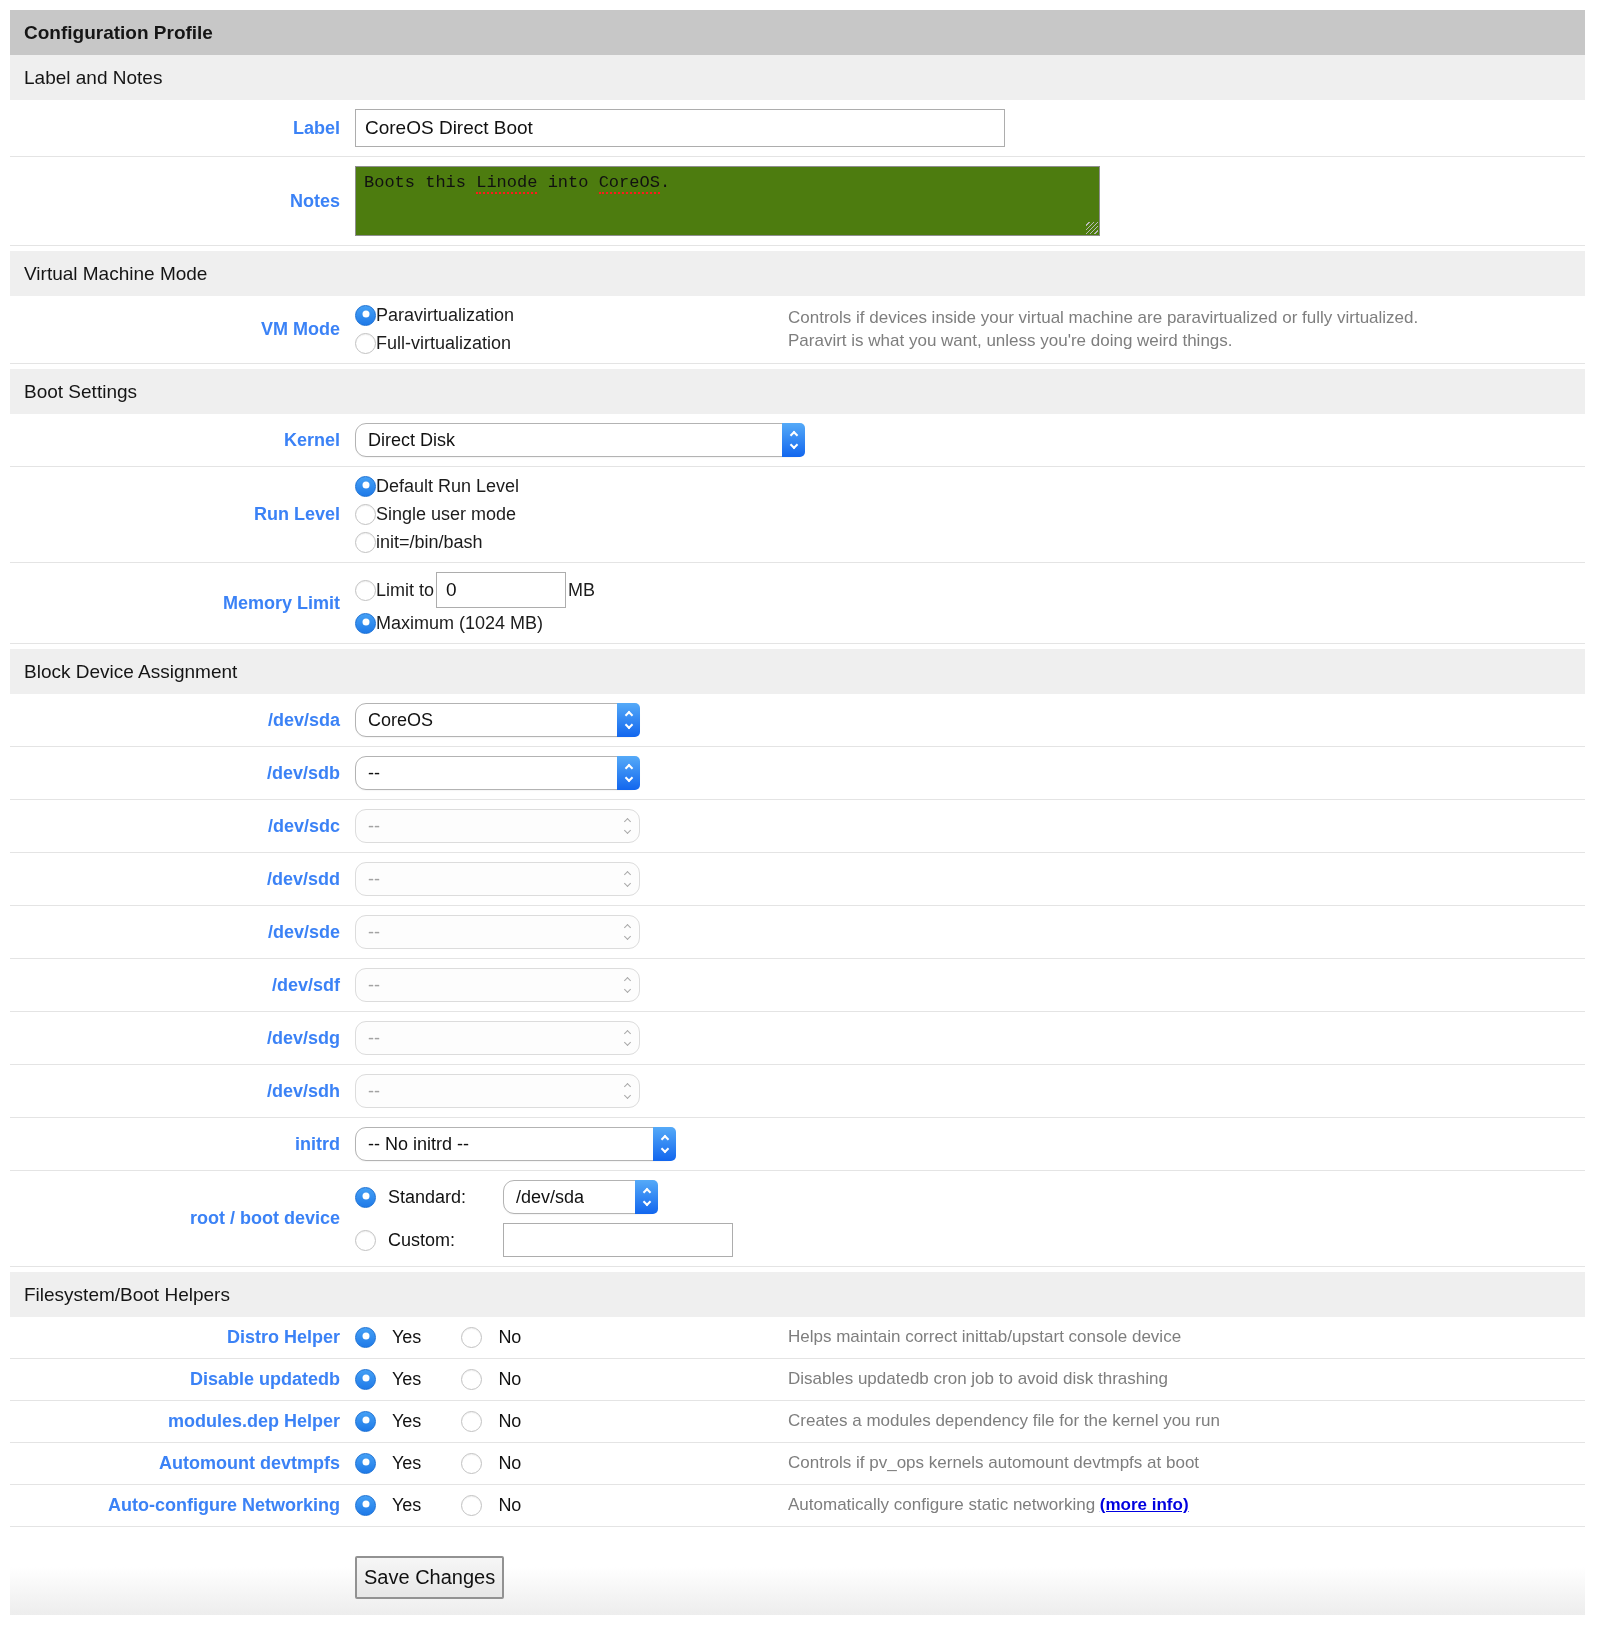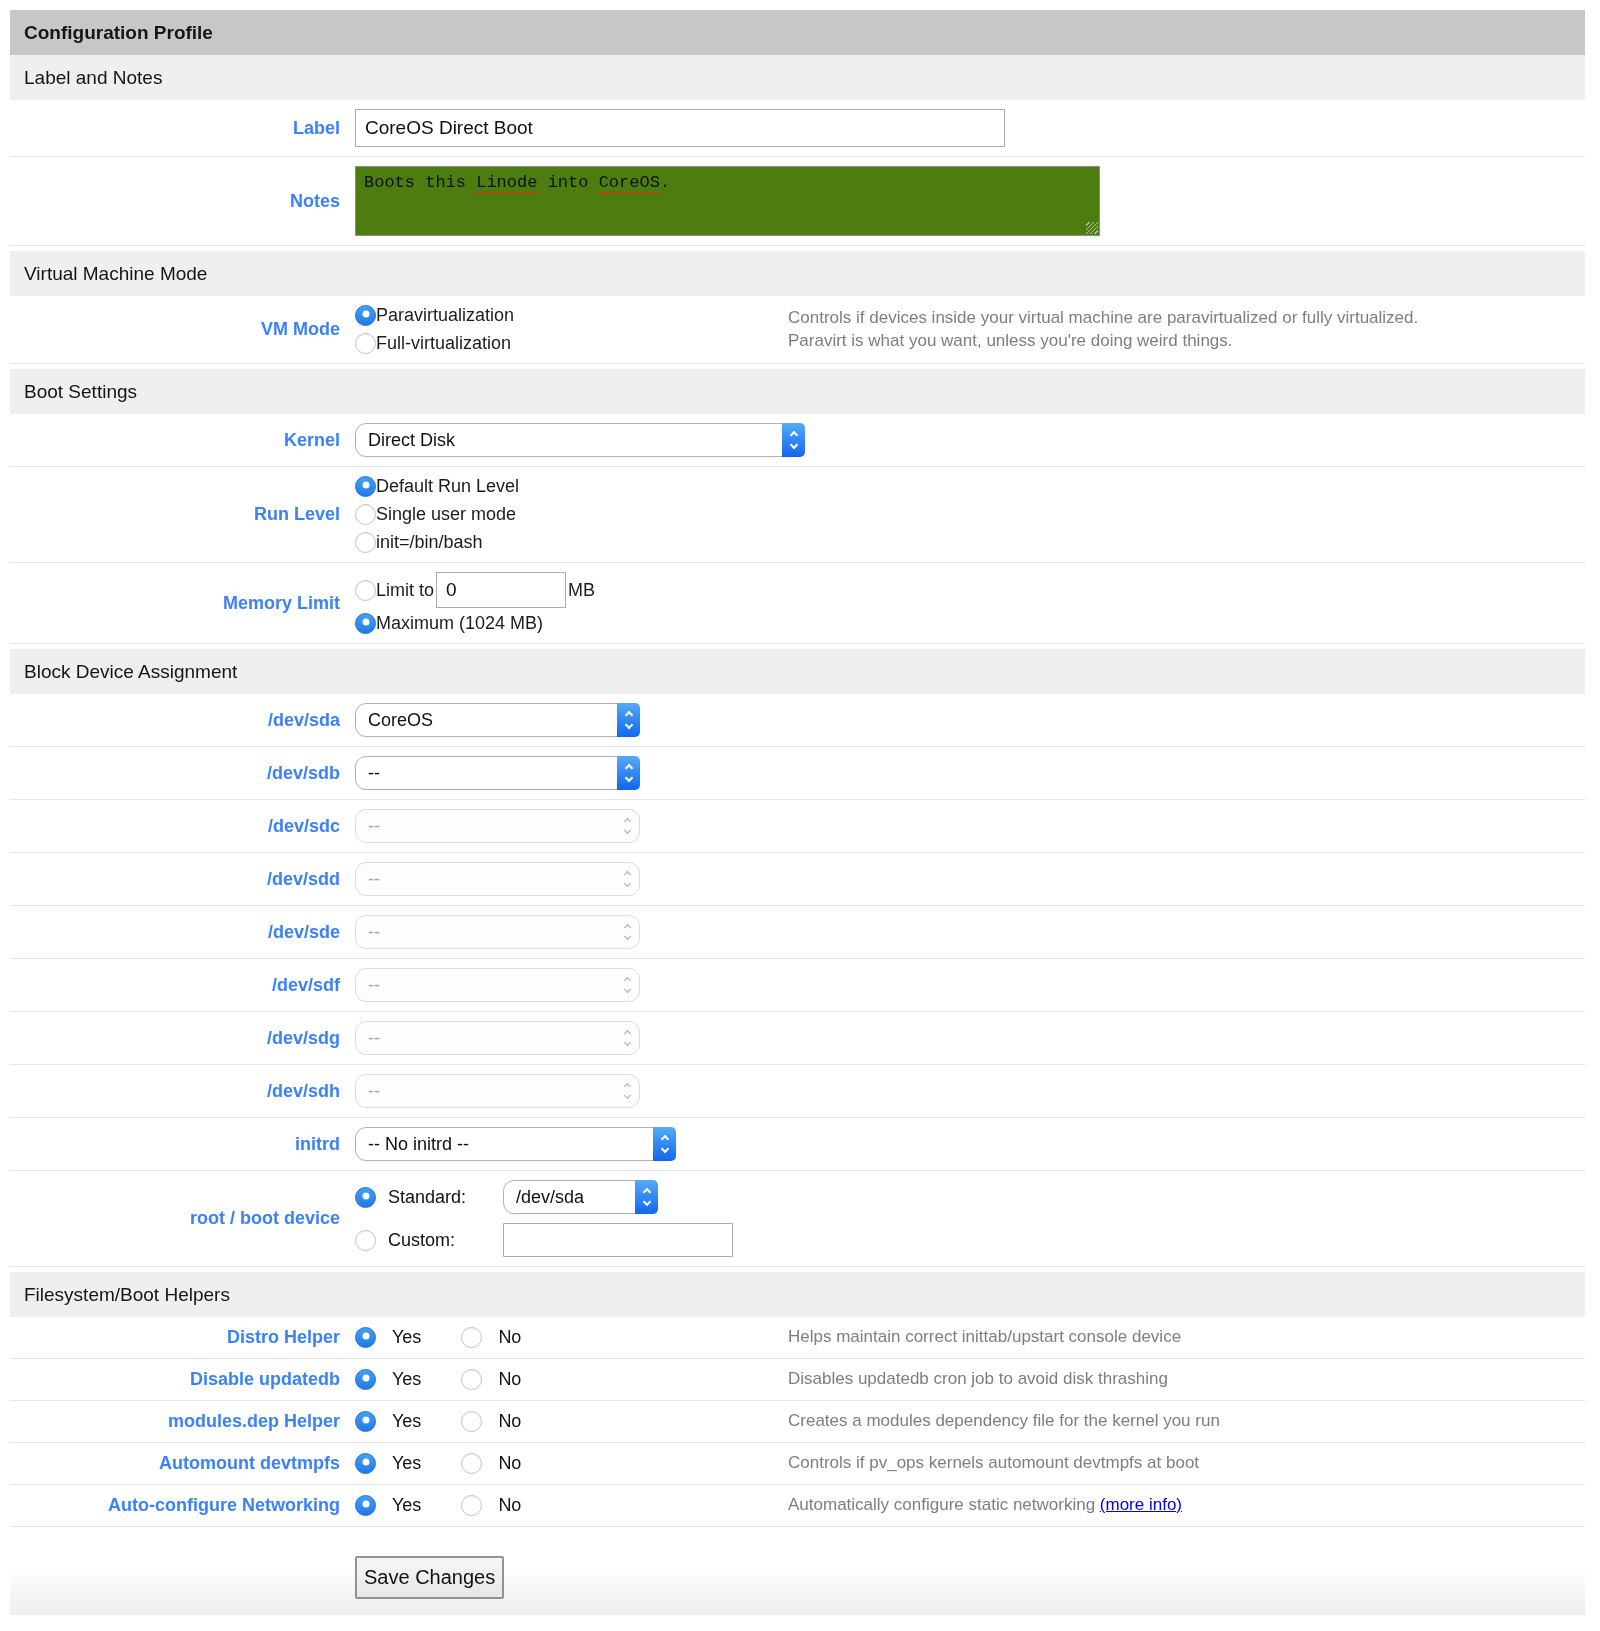--- a/index.html
+++ b/index.html
@@ -9,21 +9,21 @@
 
   .bar { height:45px; line-height:45px; background:#efefef; font-size:19px; padding-left:14px; color:#151515; }
   .bar.main { background:#c7c7c7; font-weight:bold; }
   .bar.gap { margin-top:5px; }
 
   .row { display:flex; align-items:center; border-bottom:1px solid #e4e4e4; padding:9px 0; }
   .row.top { align-items:flex-start; }
   .col-label { flex:0 0 345px; text-align:right; padding-right:15px; font-weight:bold; font-size:18px; color:#3b82f6; }
   .col-ctrl { flex:0 0 433px; }
   .col-help { flex:1; font-size:17px; color:#7e7e7e; line-height:1.35; padding-right:30px; }
-  .help-link { color:#0000e0; }
+  .help-link { color:#0000e0;font-weight:bold; }
 
   
   .tinput { height:38px; border:1px solid #adadad; background:#fff; font-family:"Liberation Sans",sans-serif;
             font-size:19px; padding:0 9px; color:#111; }
   .tinput.label-w { width:650px; }
   .tinput.mem-w { width:130px; height:36px; margin:0 10px; }
   .tinput.custom-w { width:230px; height:34px; }
 
   
   .notesbox { width:745px; height:70px; border:1px solid #8f8f8f; background:#4d7c0f; position:relative;

